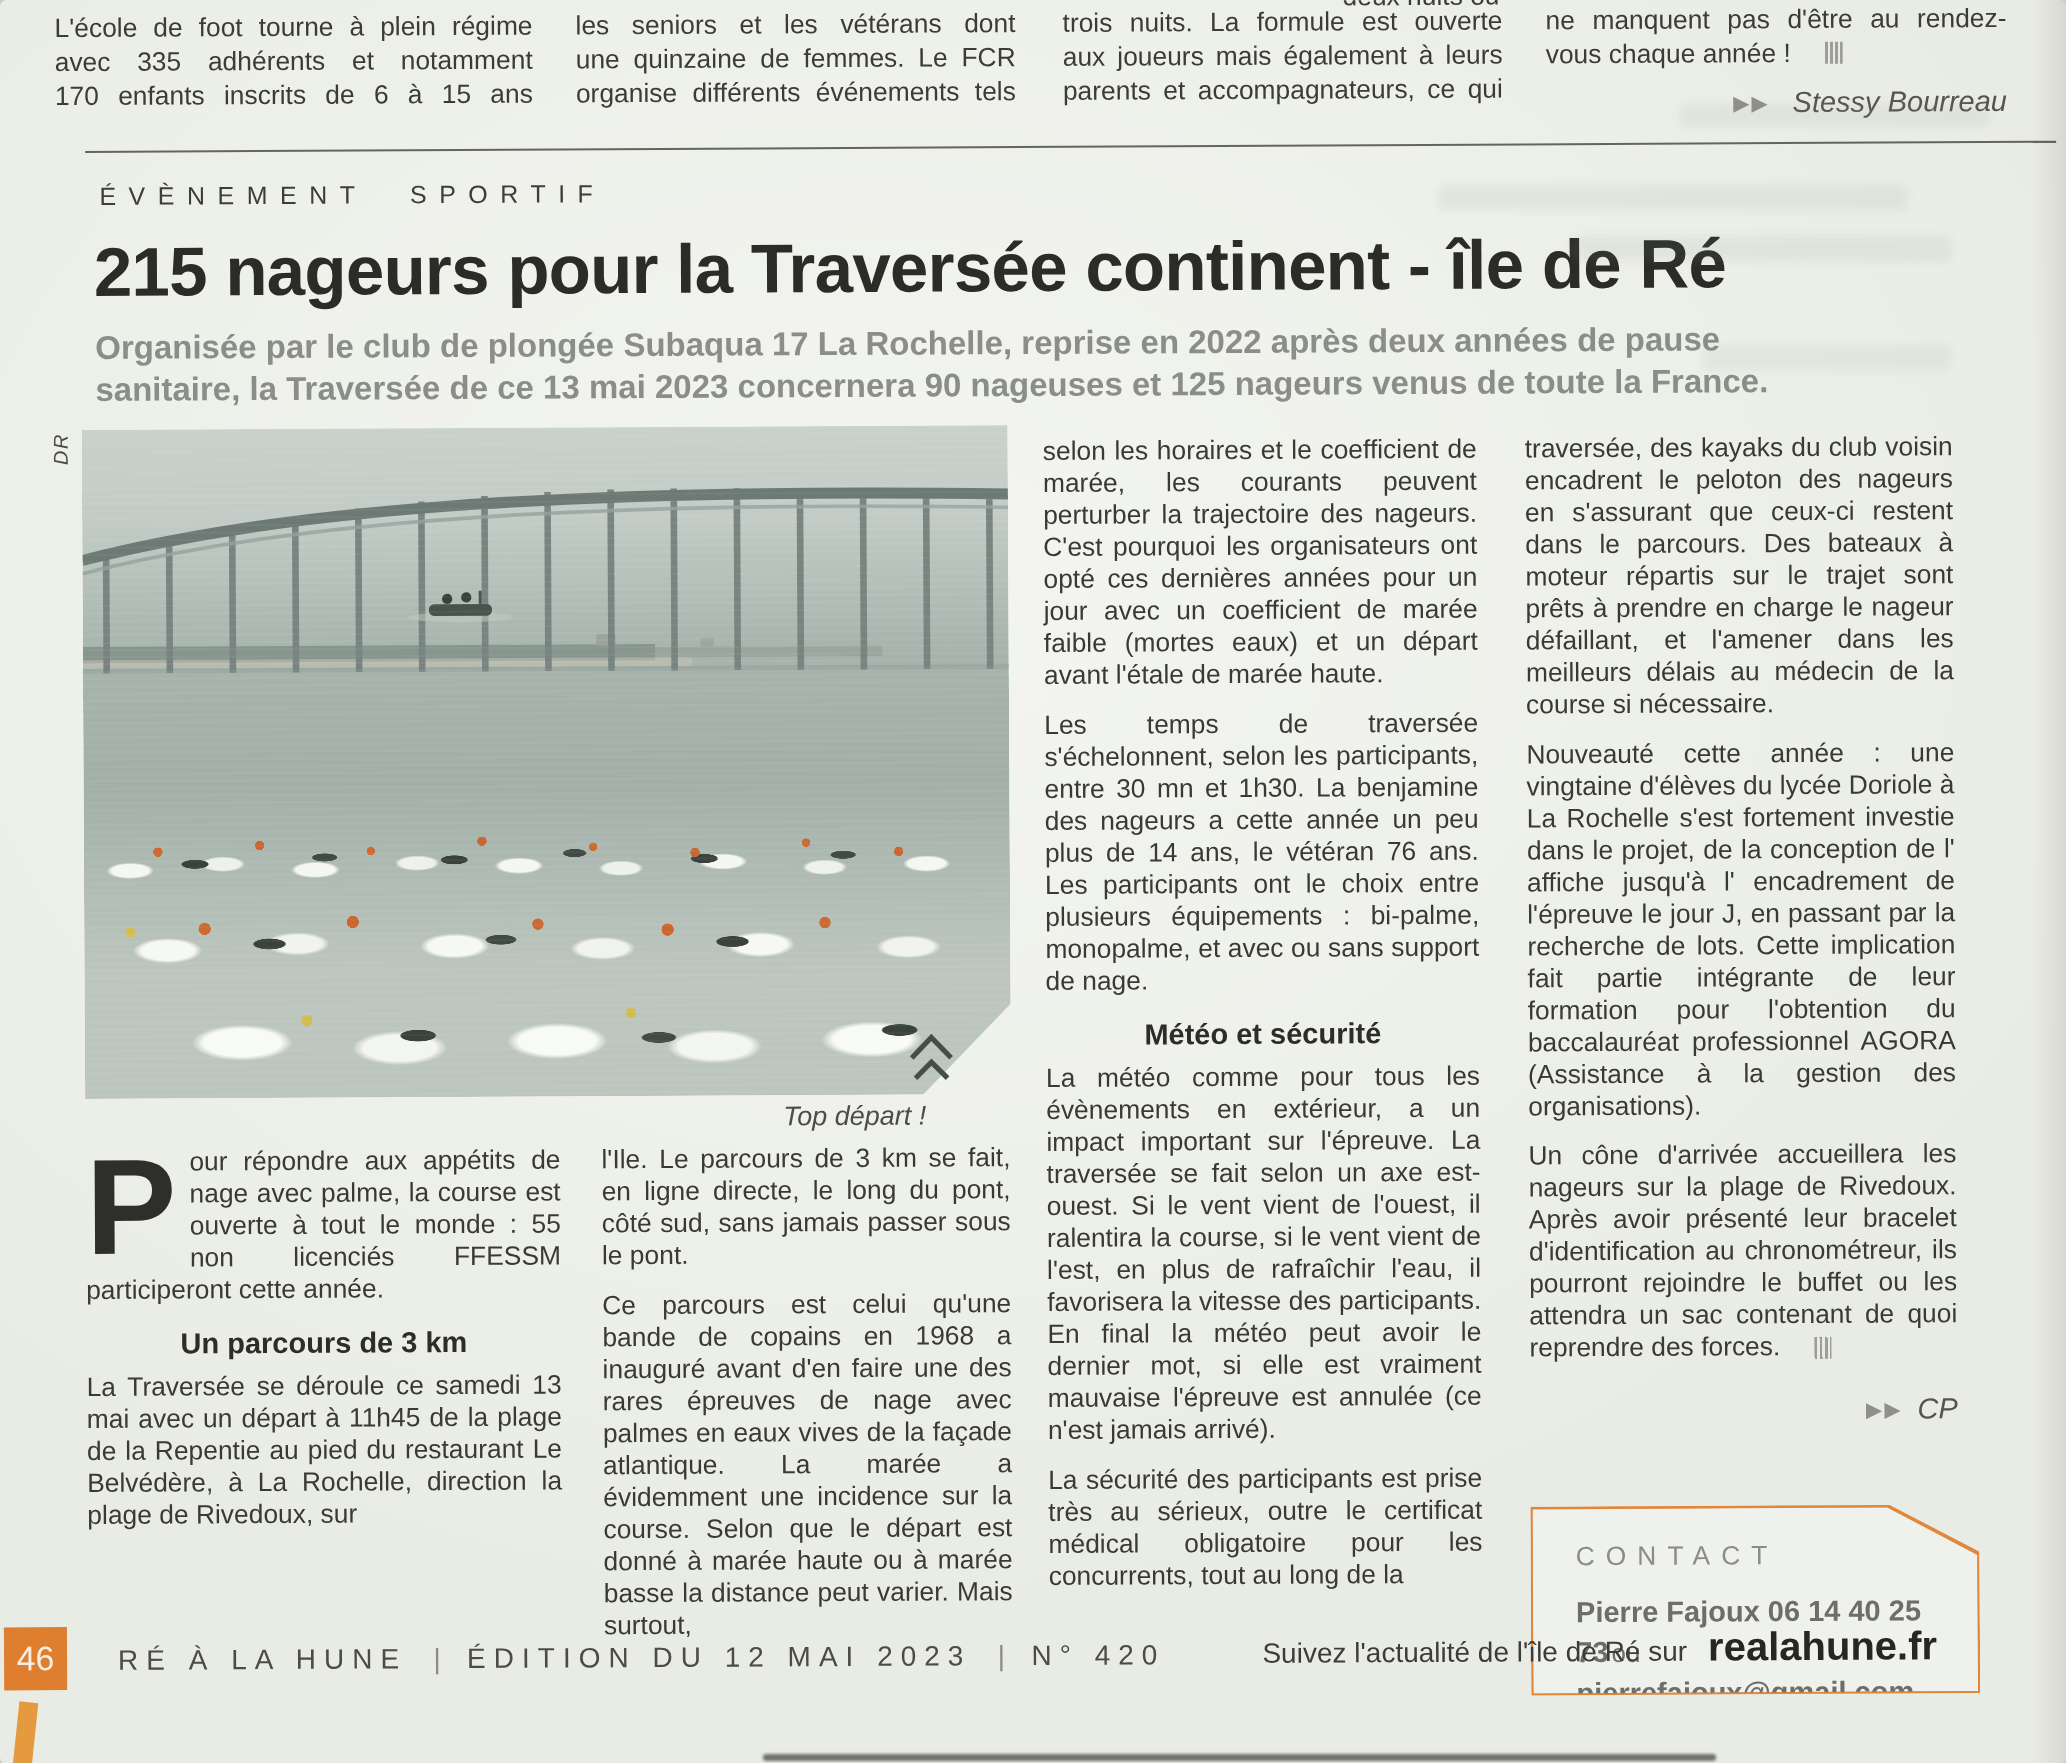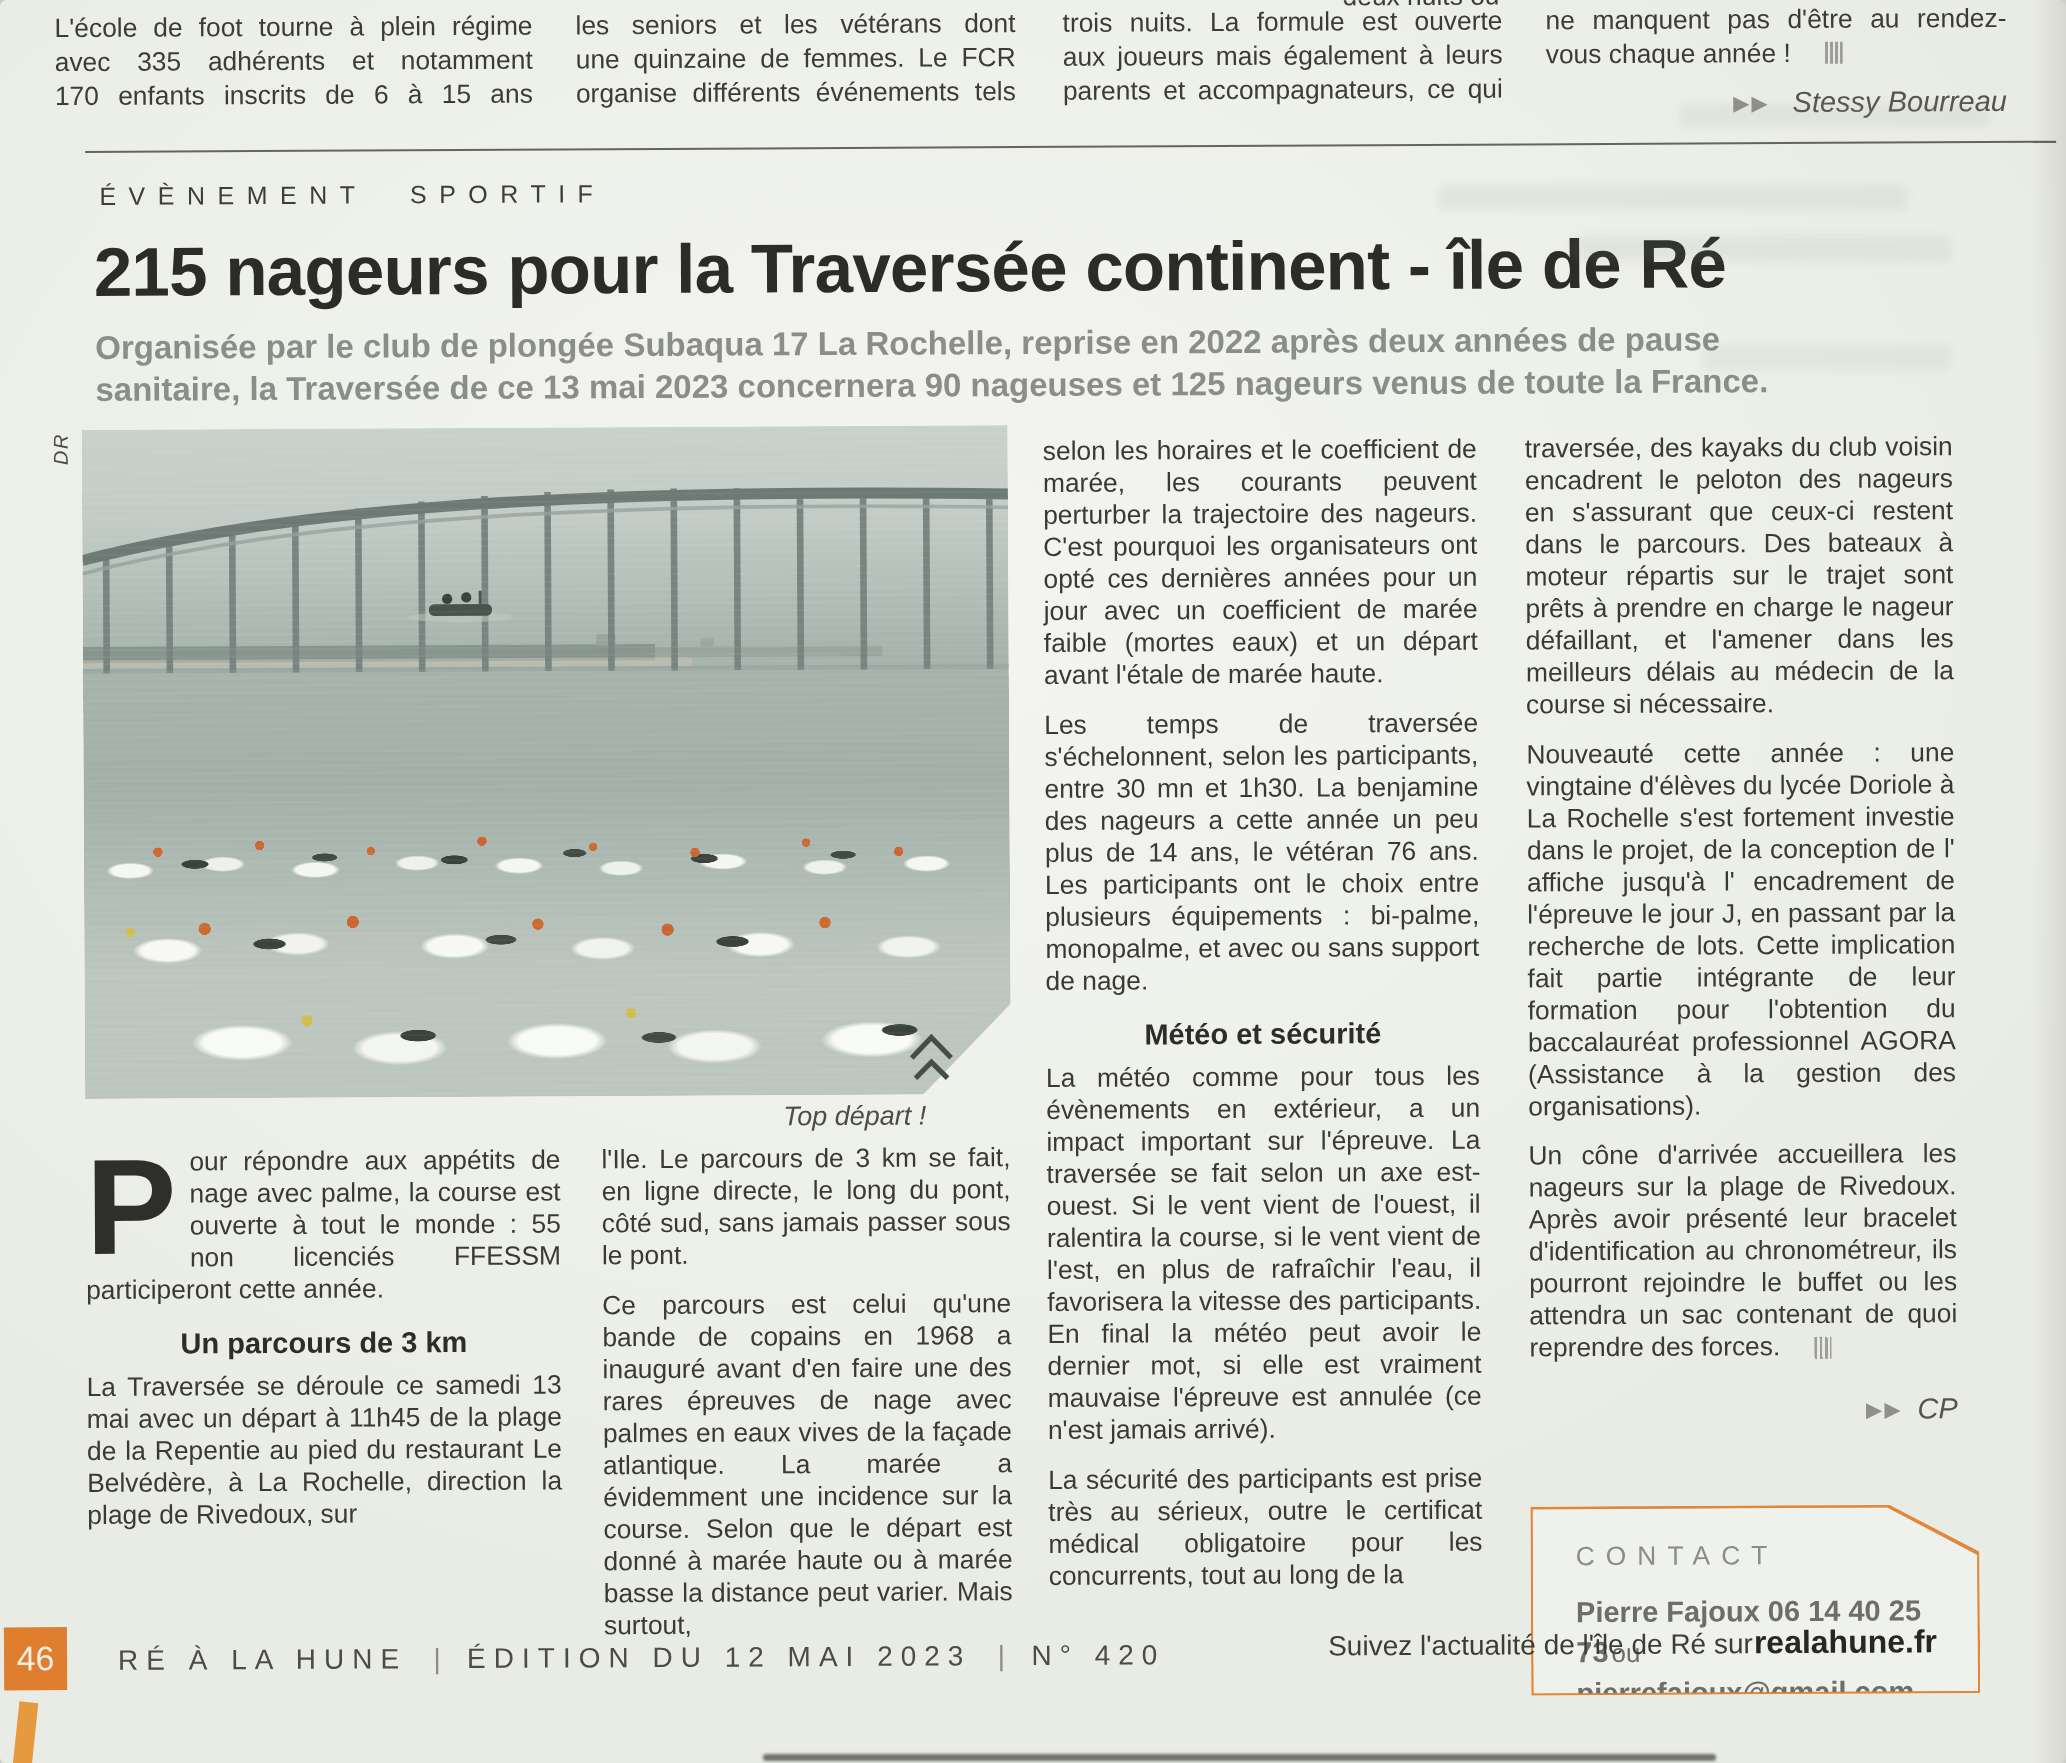--- a/index.html
+++ b/index.html
@@ -126,21 +126,21 @@
   .contact-ou { font-weight:400; font-size:26px; margin-left:3px; }
 
   
   .footer { position:absolute; left:0; top:1622px; width:100%; height:81px; }
   .pagenum { position:absolute; left:0; top:0; width:63px; height:63px; background:#de7e2e; color:#f6efe3;
              font-size:34px; display:flex; align-items:center; justify-content:center; }
   .footline { position:absolute; left:114px; top:17.6px; display:flex; align-items:center; gap:26.4px;
               font-size:28px; letter-spacing:8px; color:#4b4b47; white-space:nowrap; }
   .fsep { color:#8b8b87; font-weight:300; letter-spacing:0; }
   .follow { position:absolute; right:133px; top:5.9px; font-size:28px; color:#3c3c38; white-space:nowrap; }
-  .follow .site { font-weight:700; font-size:32px; color:#272722; margin-left:1px; letter-spacing:0; }
+  .follow .site { font-weight:700; font-size:40px; color:#272722; margin-left:21px; letter-spacing:0; }
 
   
   .bleed { position:absolute; filter:blur(4.4px); background:rgba(128,146,132,.10); border-radius:5.9px; }
   .b1 { left:1438px; top:185px; width:469px; height:25px; }
   .b2 { left:1680px; top:104px; width:308px; height:22px; }
   .b3 { left:1570px; top:236px; width:381px; height:25px; }
   .b4 { left:1702px; top:345px; width:249px; height:26.4px; background:rgba(128,146,132,.08); }
   .scanline { position:absolute; left:763px; top:1754px; width:953px; height:7.3px; background:#4a4a46;
               filter:blur(1.5px); opacity:.75; border-radius:2.9px; }
   .edge-r { position:absolute; right:0; top:0; width:34px; height:100%;

